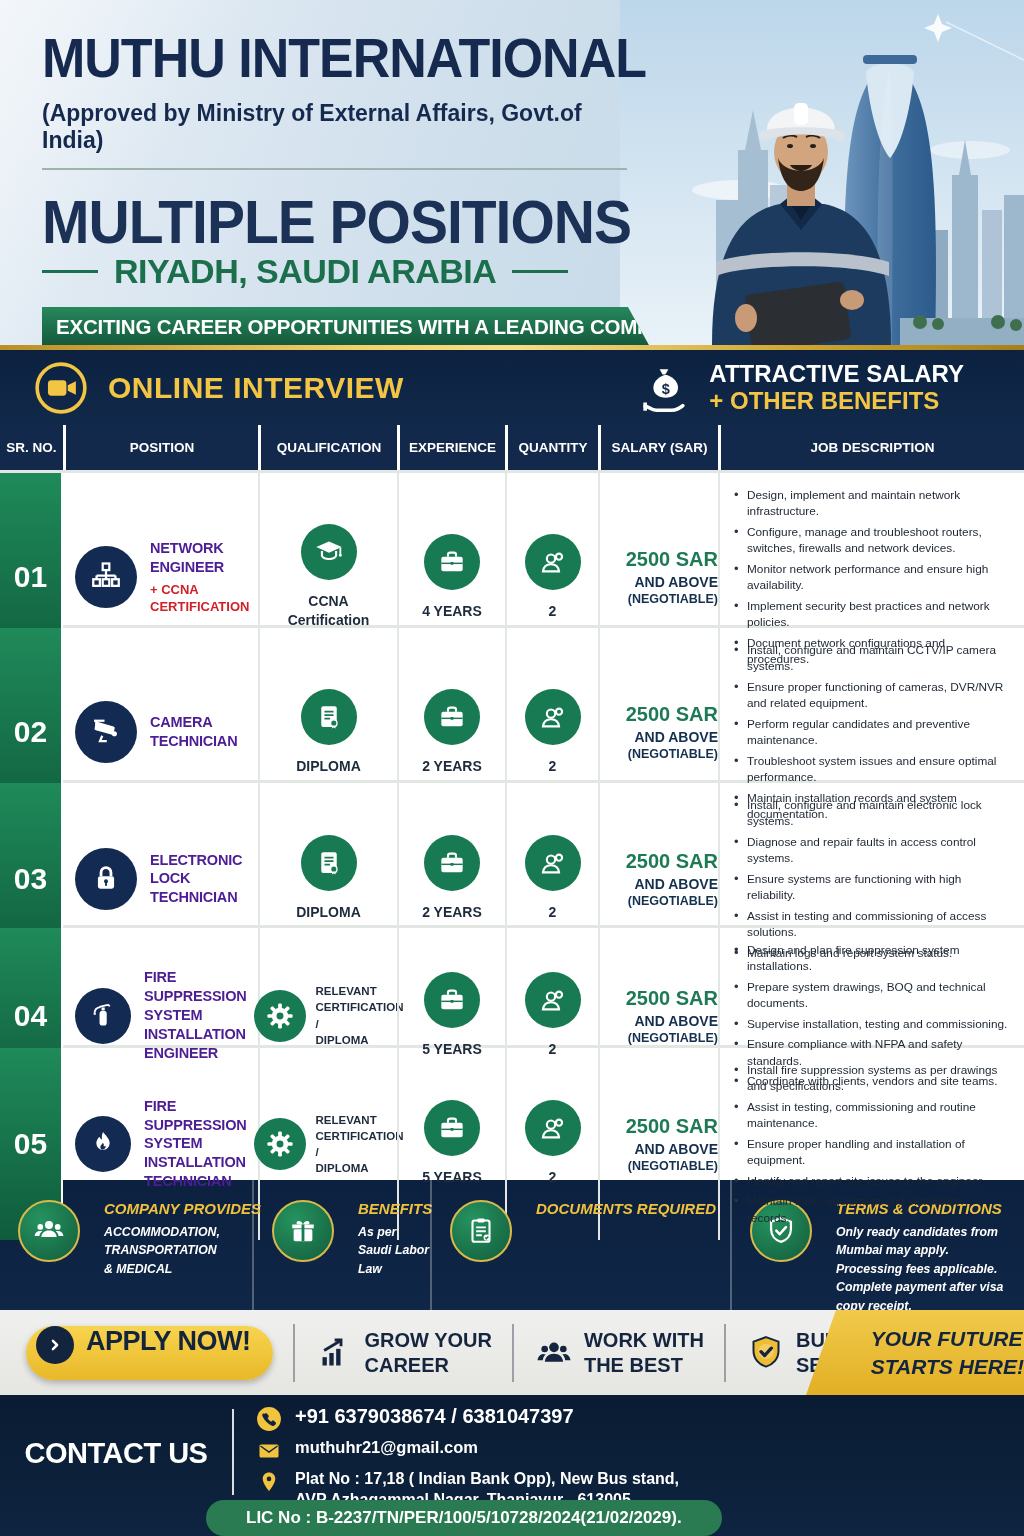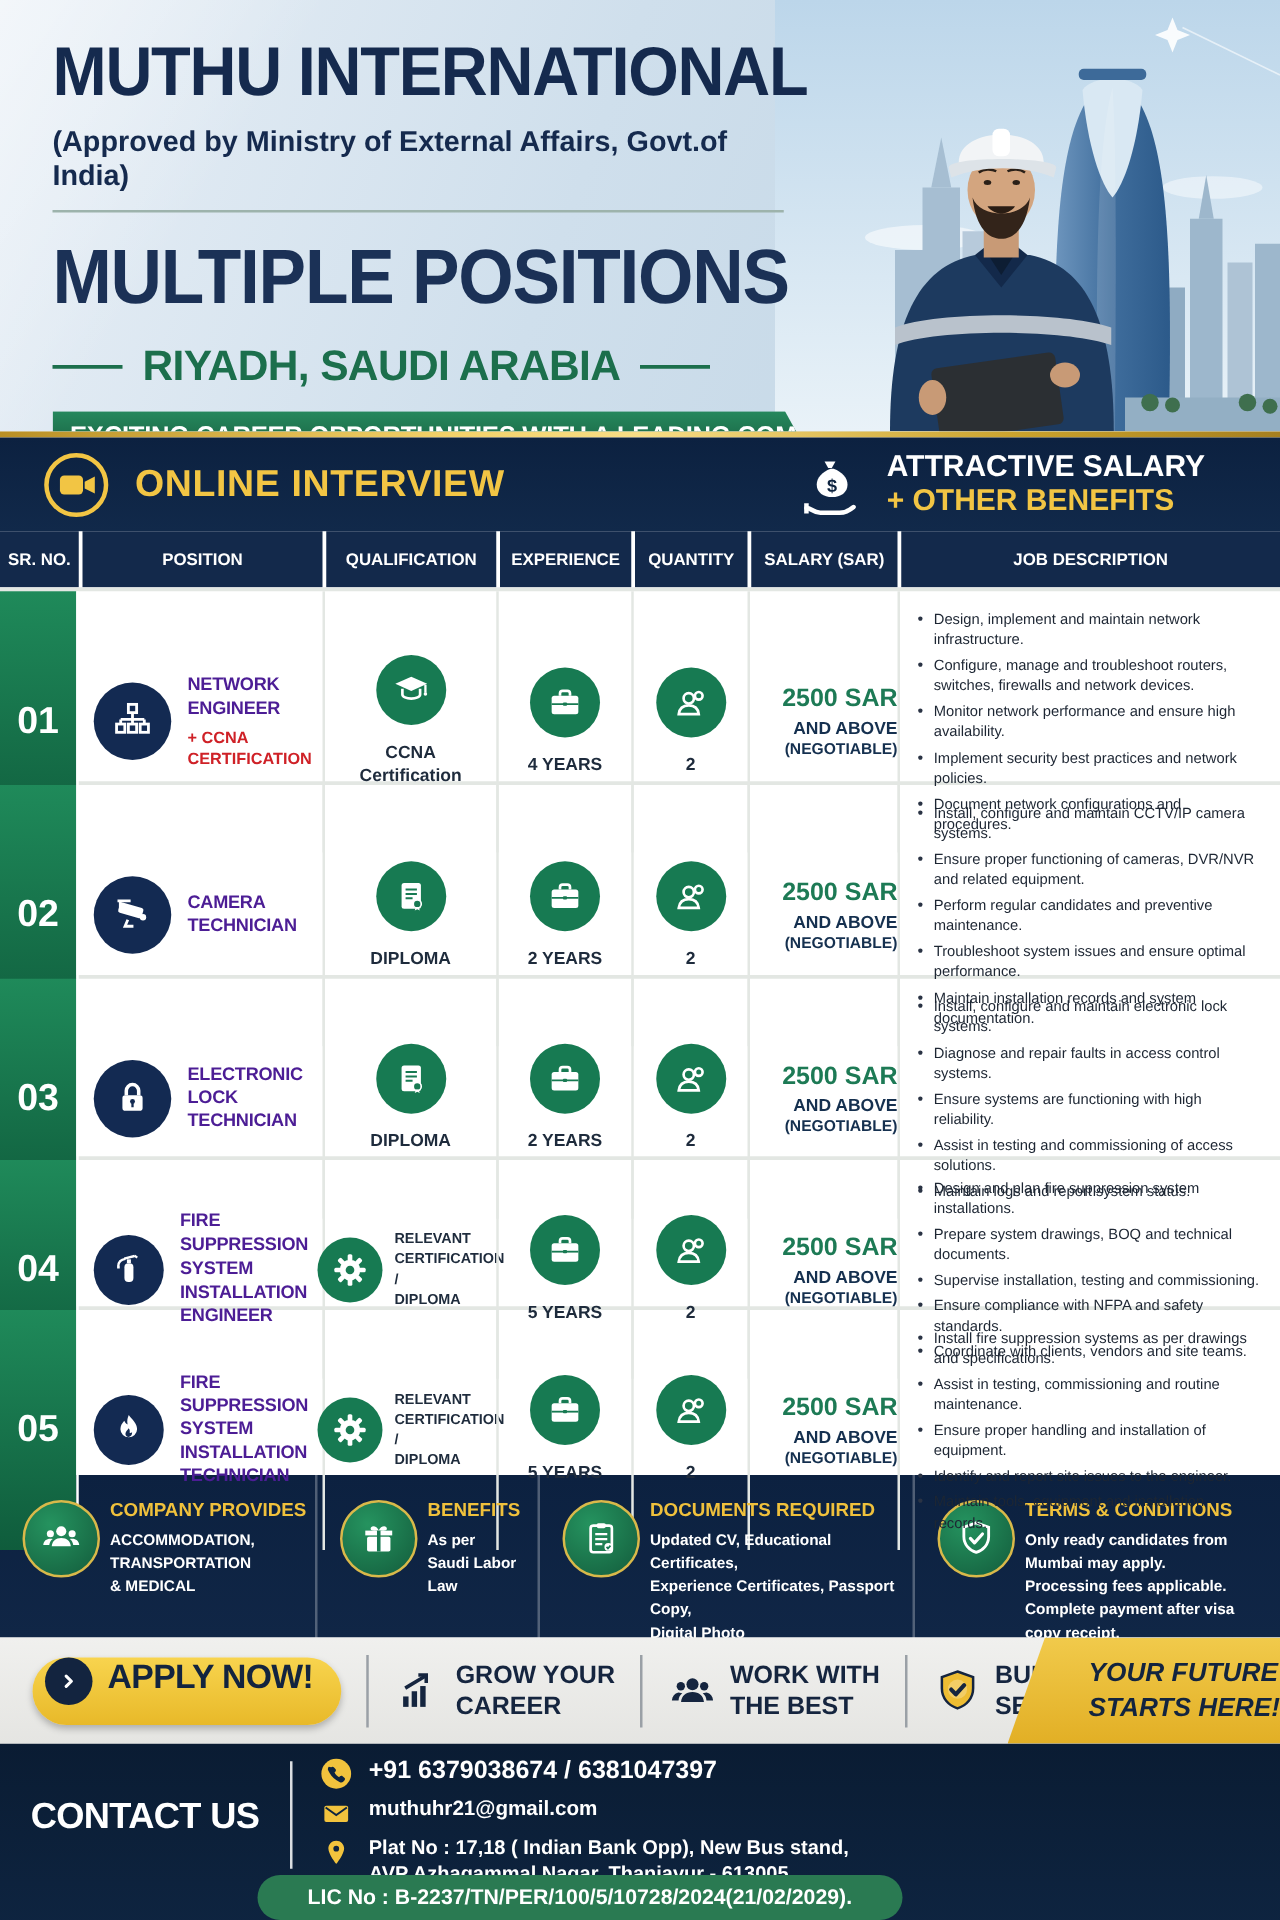--- a/index.html
+++ b/index.html
@@ -9,21 +9,21 @@
 
   
   .hero { position:relative; height:345px; background:linear-gradient(110deg,#e8eff6 0%,#cfdfec 45%,#bed3e3 100%); overflow:hidden; }
   .hero::before { content:""; position:absolute; left:-180px; top:-60px; width:560px; height:500px;
     background:linear-gradient(115deg, rgba(255,255,255,.85), rgba(255,255,255,0) 55%); transform:rotate(8deg); }
   .hero-text { position:absolute; left:42px; top:26px; width:600px; z-index:3; }
   .company { font-size:52px; font-weight:800; color:#152a4e; letter-spacing:-1px; transform:scaleY(1.06); transform-origin:left top; white-space:nowrap; }
   .approved { margin-top:14px; font-size:23px; font-weight:700; color:#152a4e; }
   .hero-rule { margin-top:14px; width:585px; height:2px; background:#9db3ac; }
   .headline { margin-top:16px; font-size:57px; font-weight:800; color:#1b3156; letter-spacing:-1px; transform:scaleY(1.08); transform-origin:left top; white-space:nowrap; }
-  .loc-row { margin-top:22px; display:flex; align-items:center; gap:16px; }
+  .loc-row { display:flex; align-items:center; gap:16px; }
   .loc-dash { width:56px; height:3px; background:#1c6f4c; }
   .location { font-size:34px; font-weight:800; color:#1c6f4c; letter-spacing:-0.5px; white-space:nowrap; }
   .ribbon { margin-top:16px; width:608px; height:40px; display:flex; align-items:center; padding-left:14px;
     background:linear-gradient(180deg,#26885d,#14573a); clip-path:polygon(0 0, calc(100% - 22px) 0, 100% 100%, 0 100%); }
   .ribbon span { font-size:20.5px; font-weight:800; color:#fff; letter-spacing:-0.2px; white-space:nowrap; }
   .hero-photo { position:absolute; right:0; top:0; width:404px; height:345px; z-index:2; }
 
   .gold-line { height:5px; background:linear-gradient(90deg,#b98f24,#f2d169 35%,#f7dd86 50%,#caa22c 80%,#a67f1e); }
 
   
@@ -60,21 +60,21 @@
   .sal-amt { font-size:20px; font-weight:800; color:#1d7a55; white-space:nowrap; }
   .sal-ab { margin-top:3px; font-size:14px; font-weight:800; color:#15304f; }
   .sal-neg { margin-top:2px; font-size:12.5px; font-weight:700; color:#15304f; }
   .cell.desc { align-items:center; justify-content:flex-start; padding:10px 16px 10px 14px; }
   .cell.desc ul { list-style:none; width:100%; }
   .cell.desc li { position:relative; padding-left:13px; font-size:11.8px; color:#1d2633; line-height:1.42; margin:3.5px 0; }
   .cell.desc li::before { content:"•"; position:absolute; left:0; top:-1px; color:#2a3344; font-size:13px; }
 
   
   .features { height:130px; background:linear-gradient(180deg,#0c2140,#102646); display:grid; grid-template-columns:252px 178px 300px 294px; }
-  .feat { display:flex; gap:8px; padding:20px 10px 0 18px; border-left:2px solid rgba(255,255,255,.28); }
+  .feat { display:flex; gap:24px; padding:20px 10px 0 18px; border-left:2px solid rgba(255,255,255,.28);font-style:italic; }
   .feat:first-child { border-left:none; }
   .fbadge { flex:0 0 auto; width:62px; height:62px; border-radius:50%; background:radial-gradient(circle at 35% 30%, #25935f, #135c3c); border:2px solid #d9b94a; display:flex; align-items:center; justify-content:center; }
   .ftitle { font-size:15px; font-weight:800; color:#f0c13c; white-space:nowrap; }
   .fbody { margin-top:6px; font-size:12.3px; font-weight:600; color:#fff; line-height:1.5; white-space:pre-line; }
 
   
   .applyband { position:relative; height:85px; background:linear-gradient(180deg,#f0f0ee,#e5e5e2); display:flex; align-items:center; padding-left:26px; }
   .apply-pill { display:flex; align-items:flex-start; gap:12px; height:54px; padding:0 22px 0 10px; border-radius:28px;
     background:linear-gradient(180deg,#f8d44e,#e8b929); box-shadow:0 3px 6px rgba(0,0,0,.25); }
   .apply-arrow { width:38px; height:38px; border-radius:50%; background:#13243f; display:flex; align-items:center; justify-content:center; }
@@ -620,23 +620,20 @@
         <svg width="34" height="34" viewBox="0 0 24 24">
           <rect x="6" y="4.6" width="12" height="15" rx="1.5" fill="none" stroke="#fff" stroke-width="1.5"></rect>
           <rect x="9.4" y="3.2" width="5.2" height="2.8" rx="1" fill="#fff"></rect>
           <path d="M8.6 9.4h6.8M8.6 12.2h6.8M8.6 15h4" stroke="#fff" stroke-width="1.3"></path>
           <circle cx="16" cy="16.6" r="2.2" fill="#fff"></circle>
             <path d="M15 16.6l.8.9 1.4-1.6" stroke="#177a52" stroke-width="1" fill="none"></path>
         </svg>
       </div>
       <div>
         <div class="ftitle">DOCUMENTS REQUIRED</div>
-        <div class="fbody">Updated CV, Educational Certificates,
-Experience Certificates, Passport Copy,
-Digital Photo</div>
       </div>
     </div>
     <div class="feat">
       <div class="fbadge">
         <svg width="34" height="34" viewBox="0 0 24 24" fill="none" stroke="#fff">
           <path d="M12 3l7 2.5v5.2c0 4.5-3 7.8-7 9-4-1.2-7-4.5-7-9V5.5z" stroke-width="1.6"></path>
           <path d="M8.7 11.8l2.3 2.5 4.5-5" stroke-width="1.8" stroke-linecap="round" stroke-linejoin="round"></path>
         </svg>
       </div>
       <div>

